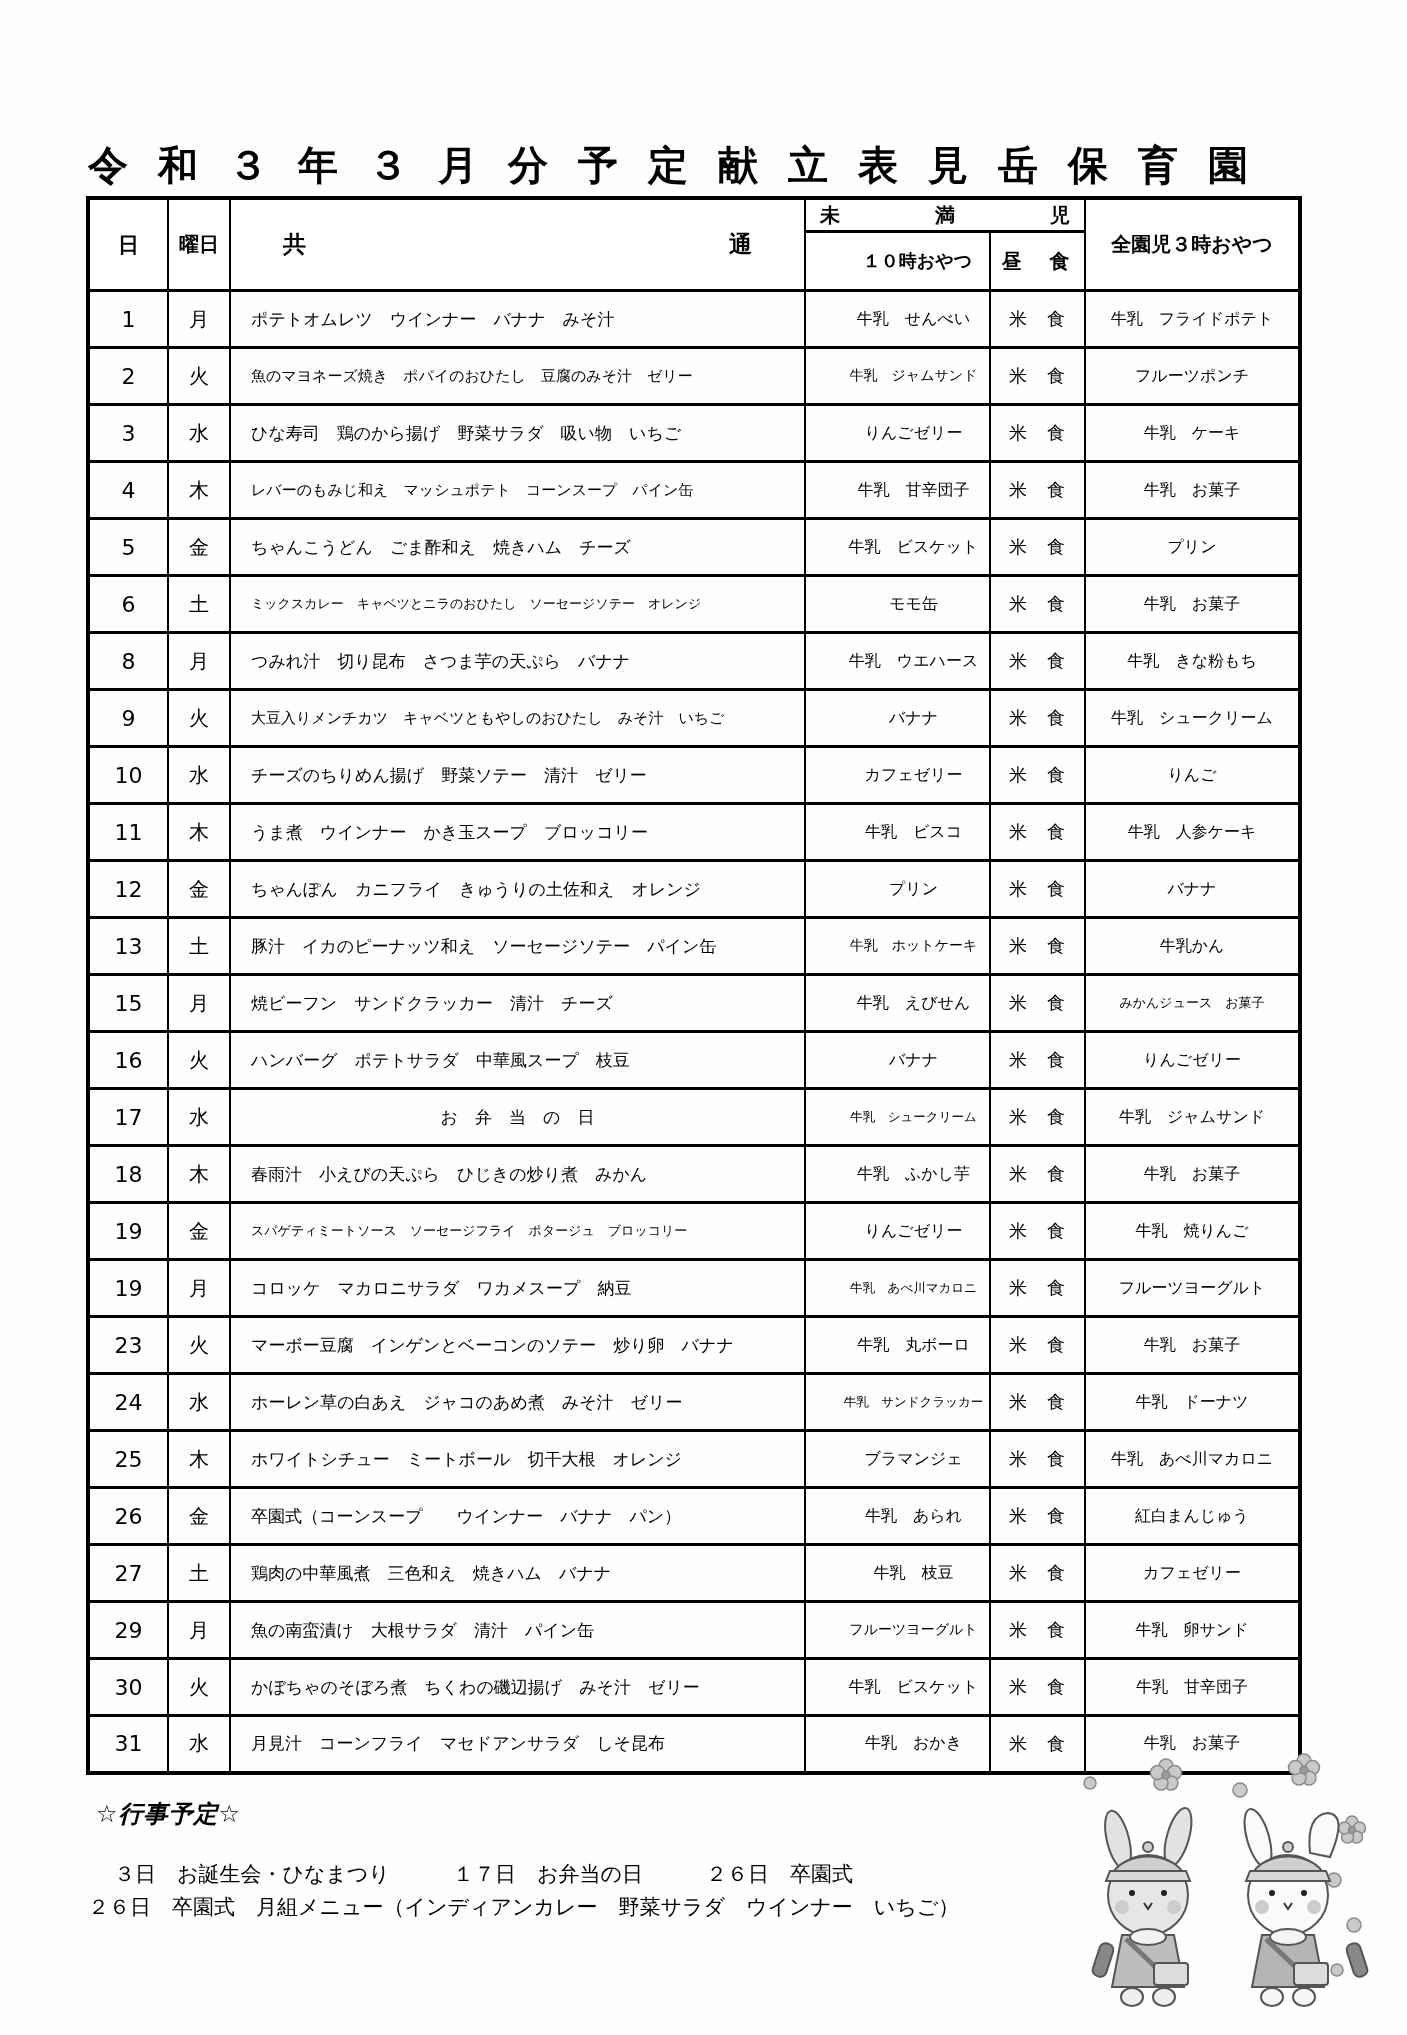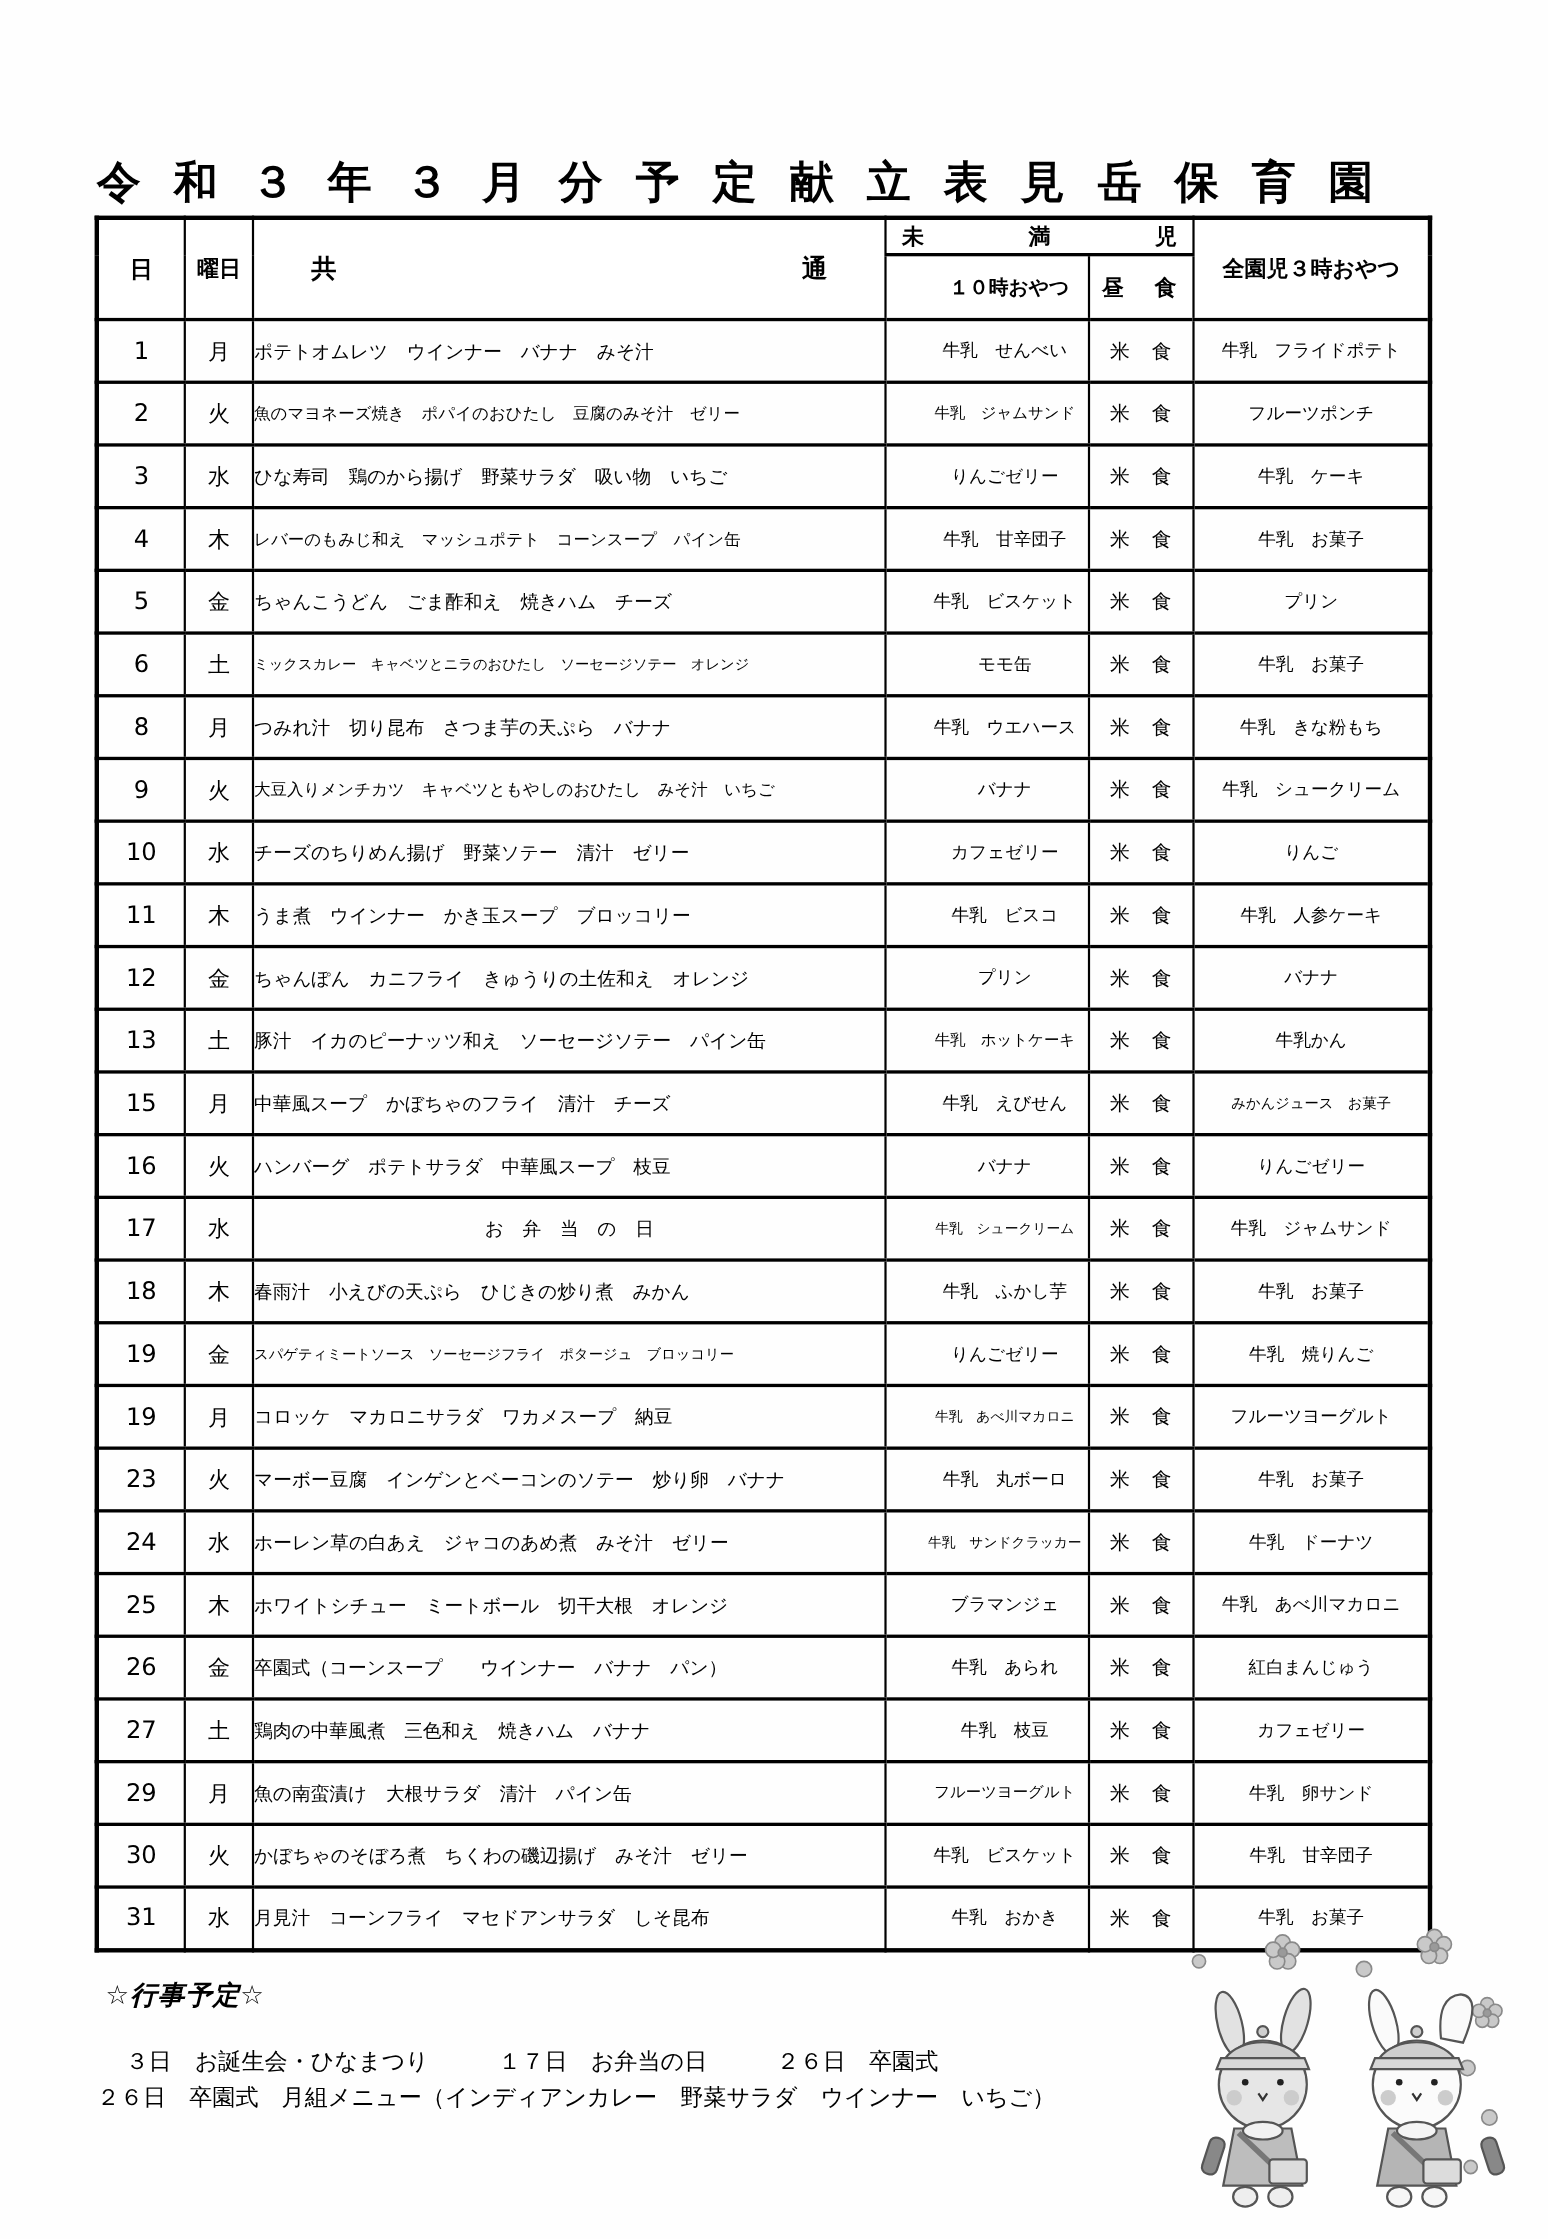--- a/index.html
+++ b/index.html
@@ -29,21 +29,21 @@
   .h-wd{font-size:20px;}
   .h-common-wrap{display:flex;justify-content:space-between;align-items:center;padding:0 52px;font-size:23px;font-weight:bold;}
   .h-under{height:30px;}
   .h-under-wrap{display:flex;justify-content:space-between;align-items:center;padding:0 14px;font-size:20px;font-weight:bold;}
   .h-snack10{font-size:18px;height:56px;padding-left:40px;}
   .h-lunch{font-size:20px;letter-spacing:4px;}
   .h-snack3{font-size:20px;}
   thead th{text-align:center;}
   .c-day{font-size:22px;text-align:center;}
   .c-wd{font-size:20px;text-align:center;}
-  .c-common{font-size:17px;text-align:left;padding:0 4px 0 0;}
+  .c-common{font-size:17px;text-align:left;padding:0 4px 0 20px;}
   .c-common.center{text-align:center;padding:0;}
   .c-snack10{font-size:16px;text-align:center;padding-left:32px;}
   .c-lunch{font-size:18px;text-align:center;letter-spacing:1px;}
   .c-snack3{font-size:16px;text-align:center;}
   .events-title{
     position:absolute;left:96px;top:1798px;
     font-size:24px;font-weight:bold;font-style:italic;letter-spacing:1px;
   }
   .events-line1{position:absolute;left:114px;top:1860px;font-size:21px;white-space:nowrap;}
   .events-line2{position:absolute;left:88px;top:1893px;font-size:21px;white-space:nowrap;}
@@ -180,21 +180,21 @@
     <td class="c-day">13</td>
     <td class="c-wd">土</td>
     <td class="c-common">豚汁　イカのピーナッツ和え　ソーセージソテー　パイン缶</td>
     <td class="c-snack10" style="font-size: 14px;">牛乳　ホットケーキ</td>
     <td class="c-lunch">米　食</td>
     <td class="c-snack3">牛乳かん</td>
   </tr>
       <tr>
     <td class="c-day">15</td>
     <td class="c-wd">月</td>
-    <td class="c-common">中華風スープ　かぼちゃのフライ　清汁　チーズ</td>
+    <td class="c-common">焼ビーフン　サンドクラッカー　清汁　チーズ</td>
     <td class="c-snack10">牛乳　えびせん</td>
     <td class="c-lunch">米　食</td>
     <td class="c-snack3" style="font-size: 13px; margin-top: 40px;">みかんジュース　お菓子</td>
   </tr>
       <tr>
     <td class="c-day">16</td>
     <td class="c-wd">火</td>
     <td class="c-common">ハンバーグ　ポテトサラダ　中華風スープ　枝豆</td>
     <td class="c-snack10">バナナ</td>
     <td class="c-lunch">米　食</td>

